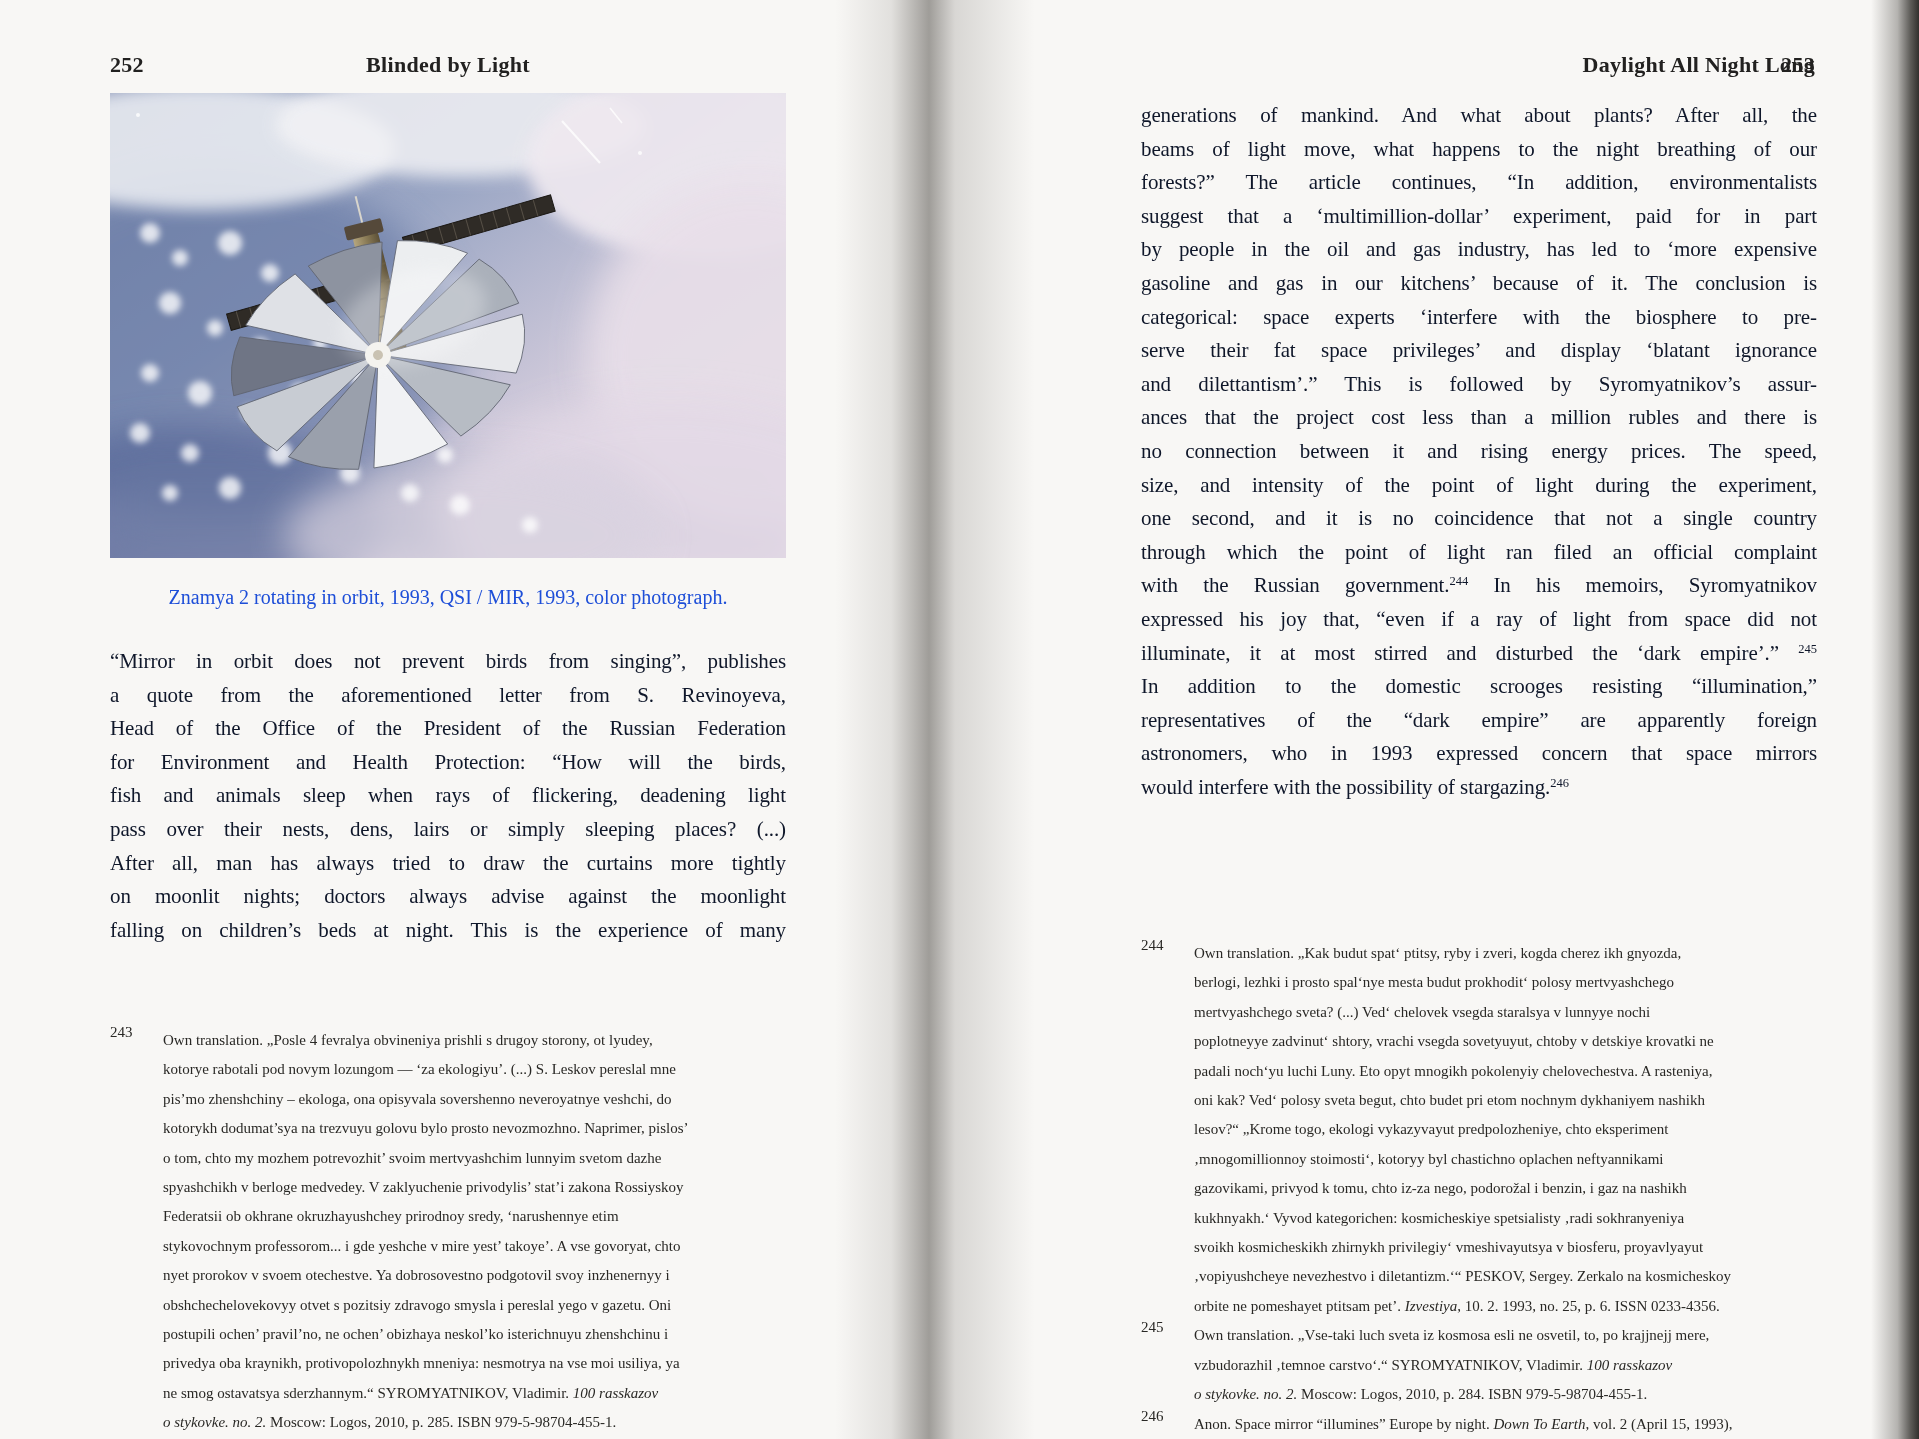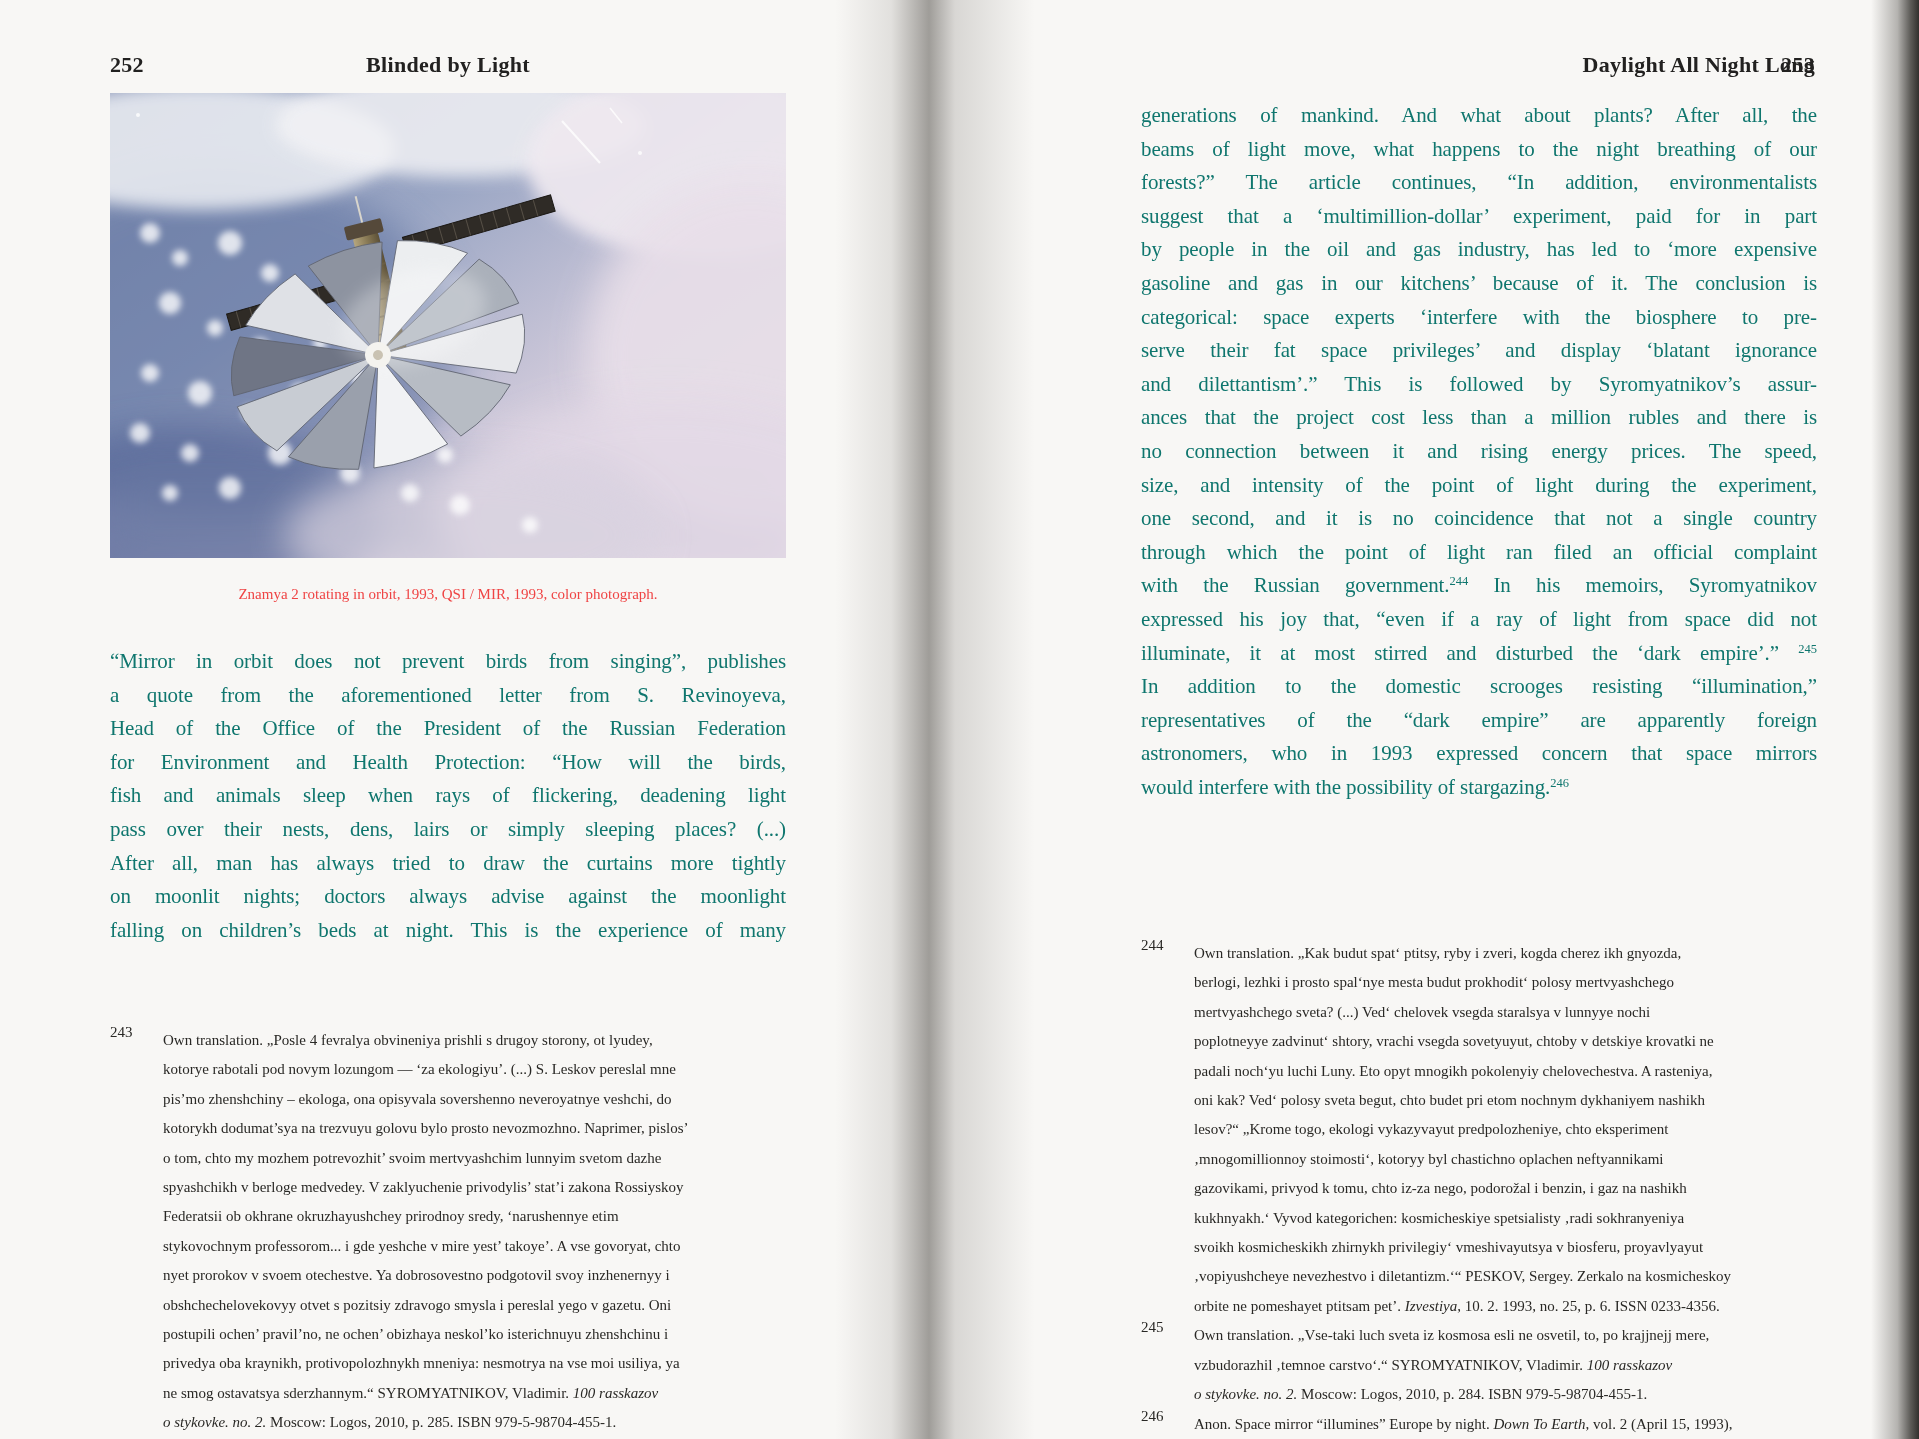--- a/index.html
+++ b/index.html
@@ -14,24 +14,24 @@
   .pnum,.rhead{position:absolute;top:52px;font-family:Liberation Serif, serif;
     font-weight:bold;font-size:22px;letter-spacing:.3px;color:#222120;}
   .pnum-left{left:110px;}
   .rhead-left{left:110px;width:676px;text-align:center;}
   .rhead-right{left:1141px;width:674px;text-align:right;}
   .pnum-right{left:1141px;width:674px;text-align:right;}
   
   .photo{position:absolute;left:110px;top:93px;width:676px;height:465px;margin:0;overflow:hidden;}
   .photo svg{display:block;}
   .caption{position:absolute;left:110px;top:586px;width:676px;text-align:center;
-    font-size:15px;color:#ef4444;}
+    font-size:20px;color:#1d4ed8;}
   
   .body{position:absolute;width:676px;font-size:21px;line-height:33.6px;
-    letter-spacing:-.1px;color:#0f766e;}
+    letter-spacing:-.1px;color:#0f172a;}
   .body-left{left:110px;top:645px;}
   .body-right{left:1141px;top:99px;}
   .jlines .tl{text-align:justify;text-align-last:justify;}
   .jlines .tl.tl-last{text-align-last:left;}
   .sup{font-size:12.5px;line-height:0;vertical-align:7px;letter-spacing:0;}
   .it{font-style:italic;}
   
   .fns{position:absolute;font-size:15px;line-height:21.4px;color:#292825;}
   .fns-left{left:110px;top:1022px;width:700px;}
   .fns-right{left:1141px;top:935px;width:730px;}

